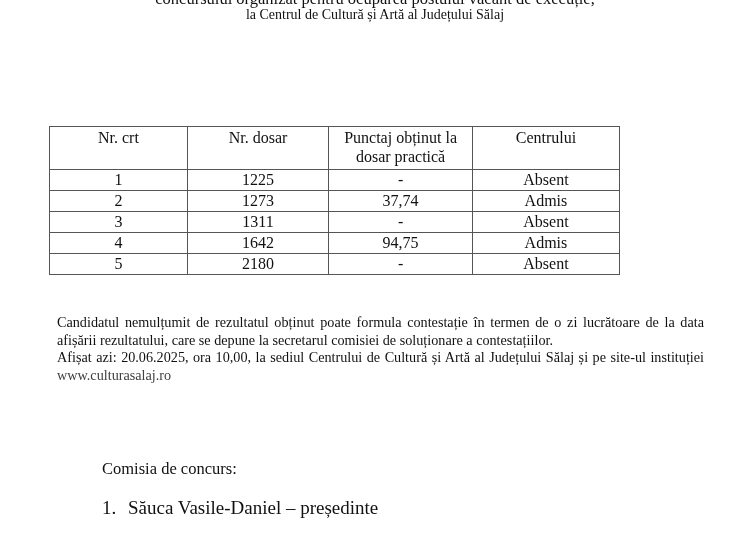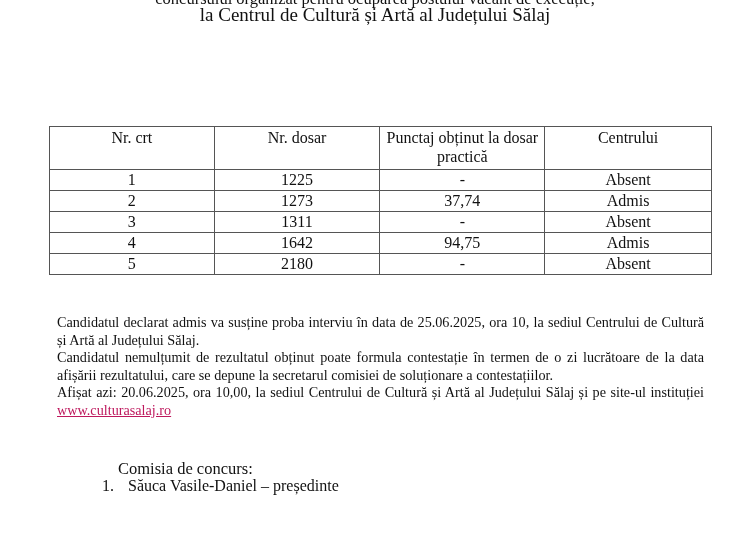--- a/index.html
+++ b/index.html
@@ -7,47 +7,47 @@
       width: 750px; height: 536px; overflow: hidden; position: relative;
       font-family: "Liberation Serif", "DejaVu Serif", serif;
       color: #111111;
     }
     .cut-line {
       position: absolute; left: 0; width: 750px; top: -11px;
       text-align: center; font-size: 16.5px; line-height: 19px; white-space: nowrap;
     }
     .title-line {
       position: absolute; left: 0; width: 750px; top: 5px;
-      text-align: center; font-size: 19px; line-height: 19px;
+      text-align: center; font-size: 14px; line-height: 19px;
     }
     table.results {
       position: absolute; left: 49px; top: 126px;
-      width: 663px; border-collapse: collapse;
+      width: 571px; border-collapse: collapse;
       font-size: 16px;
     }
     table.results th, table.results td {
       border: 1px solid #555555; text-align: center;
       padding: 0; font-weight: normal; vertical-align: top;
     }
     table.results th { height: 41px; line-height: 19px; padding-top: 1px; }
     table.results td { height: 20px; line-height: 20px; }
     col.c1 { width: 165px; } col.c2 { width: 166px; } col.c3 { width: 165px; } col.c4 { width: 167px; }
     .notes {
       position: absolute; left: 57px; top: 314px; width: 647px;
       font-size: 14.2px; line-height: 17.6px; text-align: justify;
     }
     .notes p { margin: 0; }
-    .notes a { color: #be185d; text-decoration: underline; }
+    .notes a { color: #404040; }
     .commission-title {
-      position: absolute; left: 118px; top: 459px;
+      position: absolute; left: 102px; top: 459px;
       font-size: 16.5px; line-height: 20px;
     }
     .member {
-      position: absolute; left: 102px; top: 476px;
-      font-size: 16px; line-height: 20px; white-space: nowrap;
+      position: absolute; left: 102px; top: 498px;
+      font-size: 19px; line-height: 20px; white-space: nowrap;
     }
     .member .num { display: inline-block; width: 26px; }
   </style>
 </head>
 <body>
 
 <div class="cut-line">concursului organizat pentru ocuparea postului vacant de execuție,</div>
 <div class="title-line">la Centrul de Cultură și Artă al Județului Sălaj</div>
 
 <table class="results">
@@ -93,21 +93,20 @@
     <tr>
       <td>5</td>
       <td>2180</td>
       <td>-</td>
       <td>Absent</td>
     </tr>
   </tbody>
 </table>
 
 <div class="notes">
-  <p>Candidatul declarat admis va susține proba interviu în data de 25.06.2025, ora 10, la sediul Centrului de Cultură și Artă al Județului Sălaj.</p>
   <p>Candidatul nemulțumit de rezultatul obținut poate formula contestație în termen de o zi lucrătoare de la data afișării rezultatului, care se depune la secretarul comisiei de soluționare a contestațiilor.</p>
   <p><span>Afișat azi: 20.06.2025, ora 10,00, la sediul Centrului de Cultură și Artă al Județului Sălaj și pe site-ul instituției </span><a>www.culturasalaj.ro</a></p>
 </div>
 
 <div class="commission-title">Comisia de concurs:</div>
 <div class="member">
   <span class="num">1.</span><span>Săuca Vasile-Daniel – președinte</span>
 </div>
 
 </body></html>

